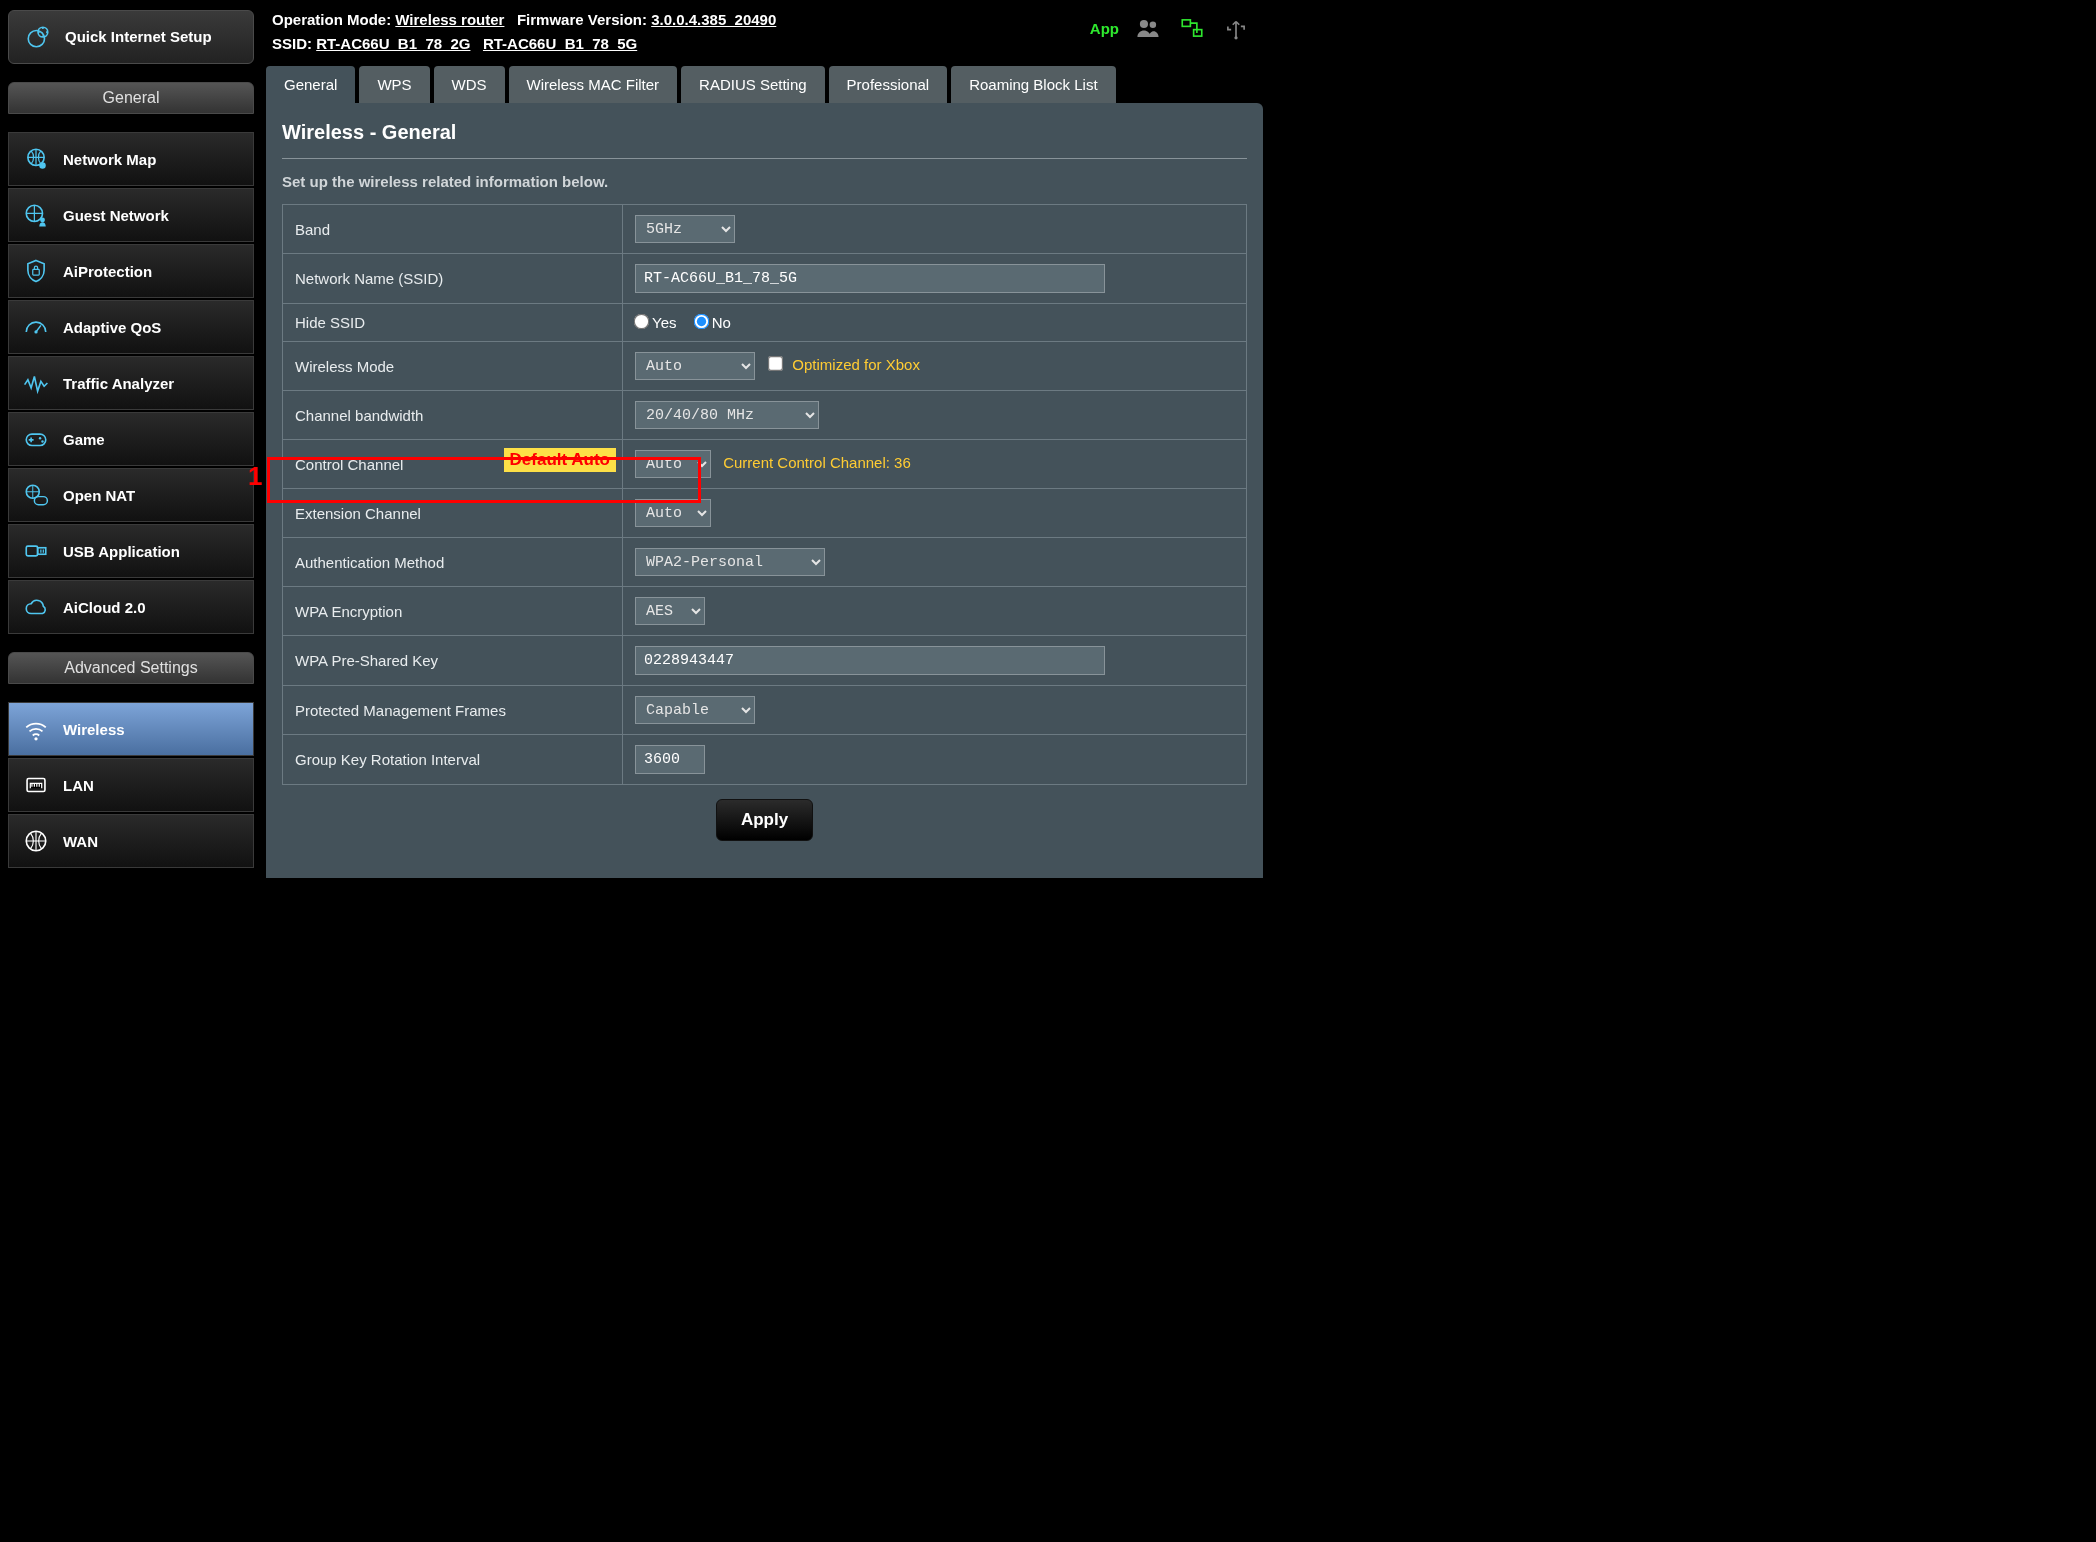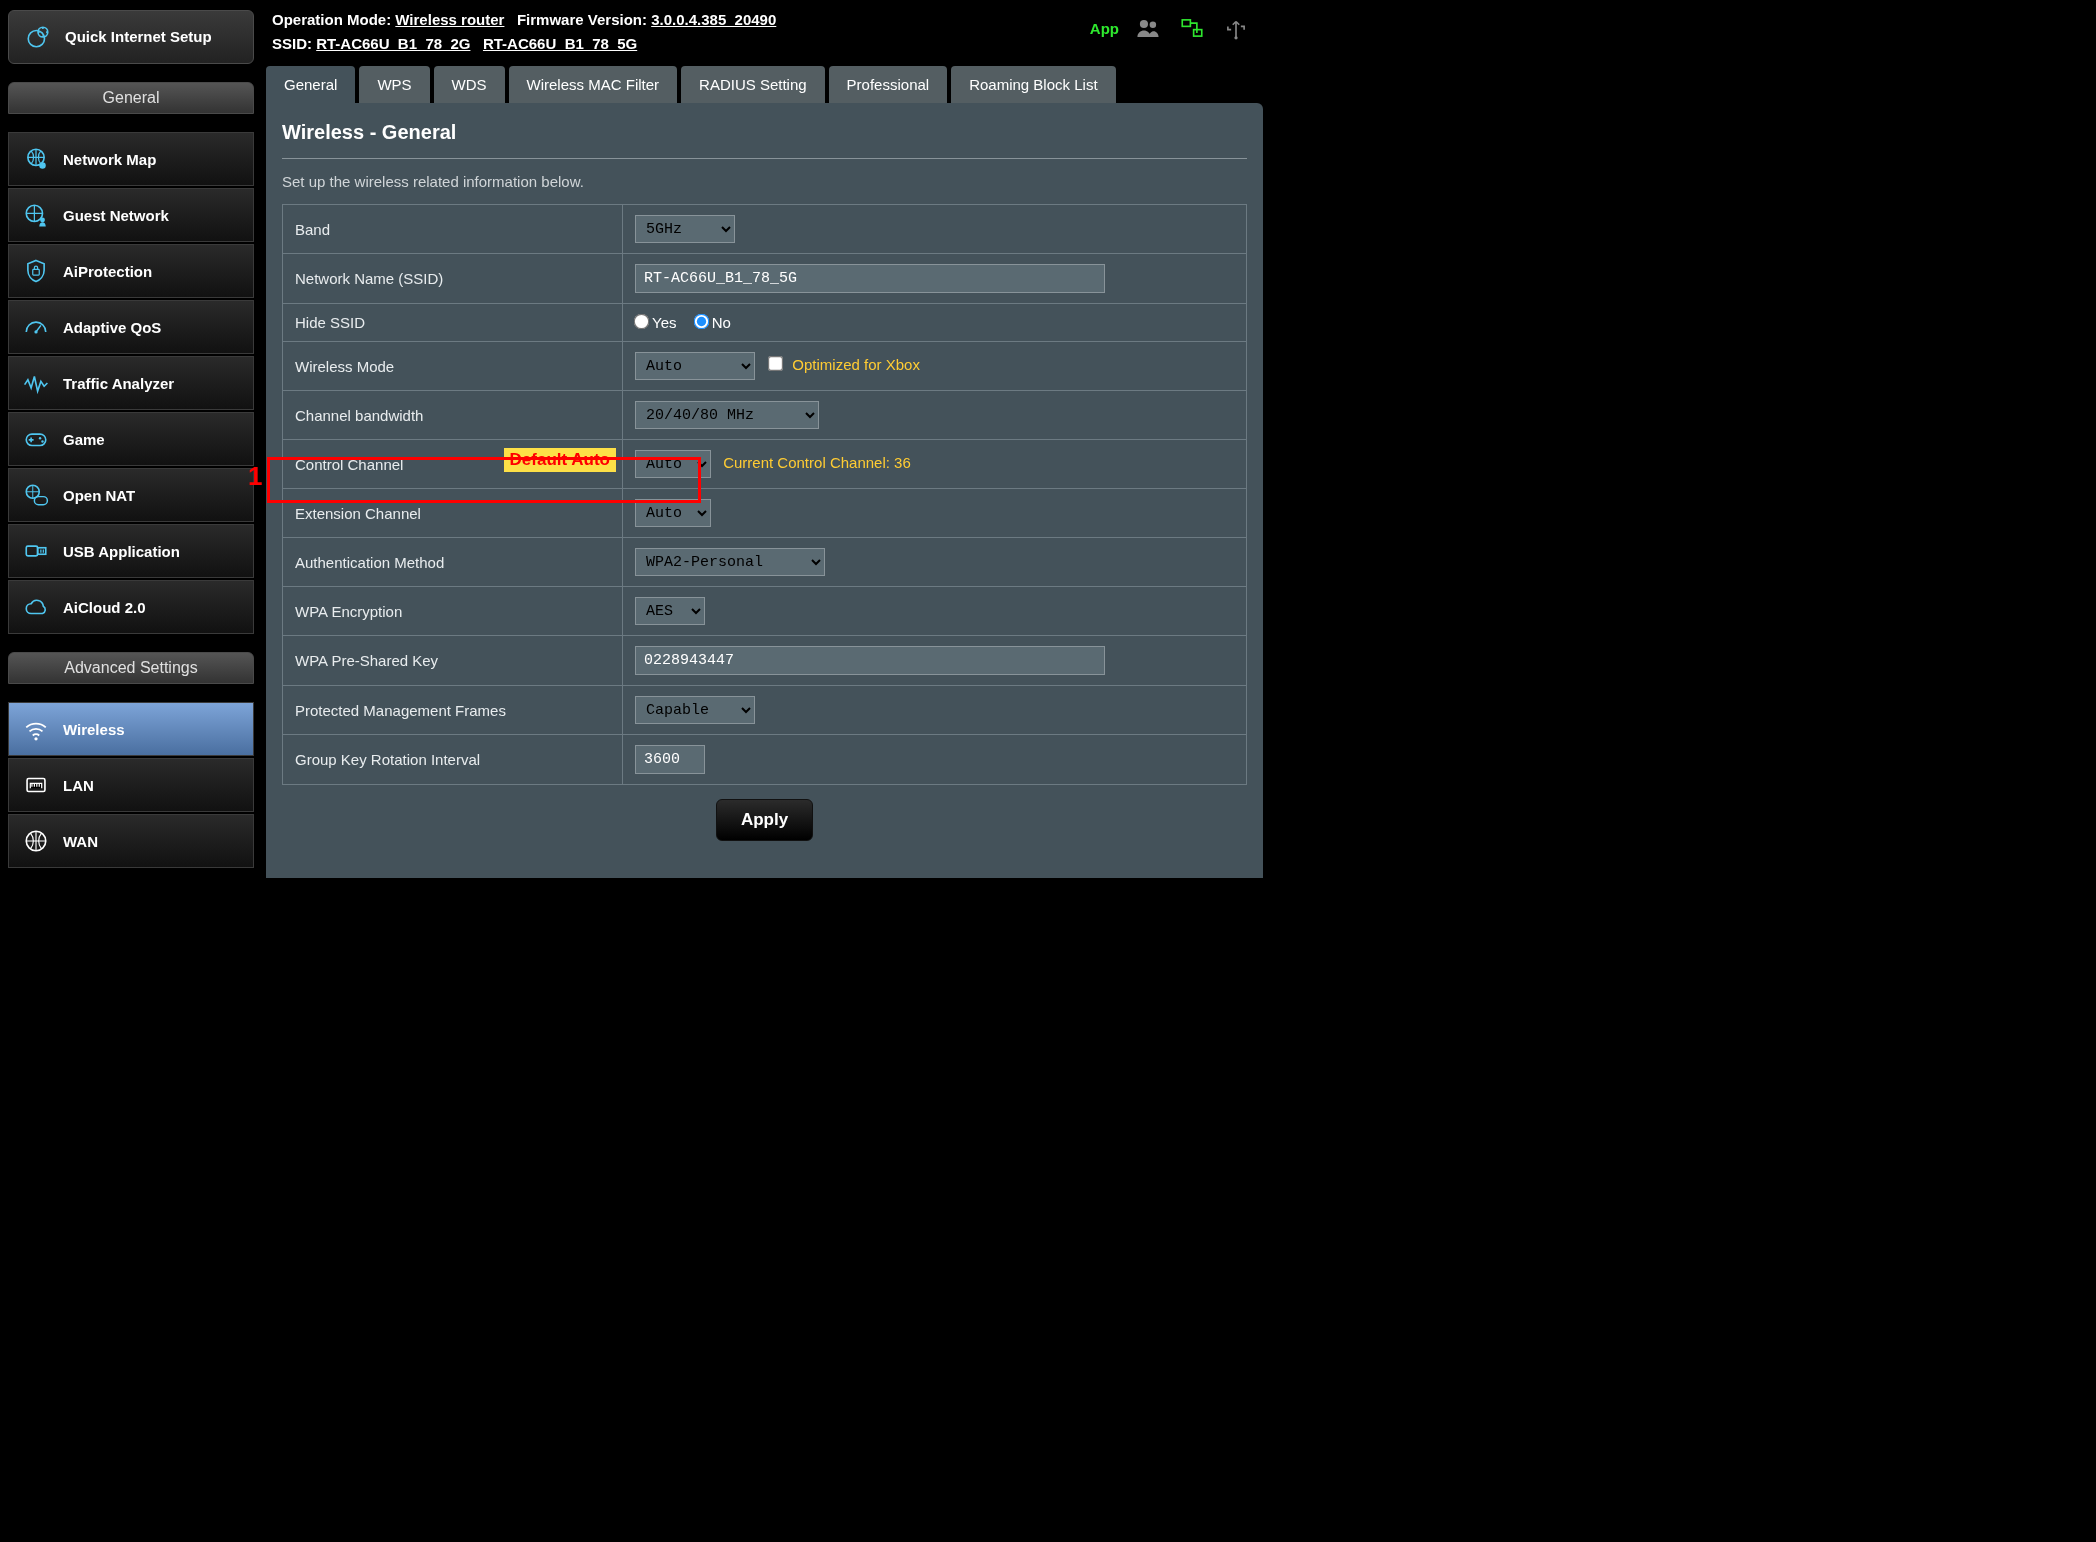--- a/index.html
+++ b/index.html
@@ -99,35 +99,35 @@
   
   .panel {
     background: #44525a;
     margin: 0 4px 0 4px;
     padding: 18px 16px 16px 16px;
     border-radius: 0 6px 0 0;
     flex:1;
   }
   .panel-title { font-size: 20px; font-weight: bold; color: #fff; }
   .panel-sep { border: none; border-top: 1px solid #889399; margin: 14px 0 14px 0; }
-  .panel-desc { color: #d0d5d8; margin-bottom: 14px; }
+  .panel-desc { color: #d0d5d8; margin-bottom: 14px; font-weight: bold; }
   
   .form-table { width: 100%; border-collapse: collapse; }
   .form-table td {
     border: 1px solid #6c7a82;
     padding: 10px 12px;
     background: #44525a;
     color: #e8ecee;
     vertical-align: middle;
   }
   .form-table td.k { width: 340px; }
   .sel {
     background: #5a6a72;
     border: 1px solid #889399;
-    color: #000000;
+    color: #e5e5e5;
     padding: 4px 6px;
     font-family: "Courier New", monospace;
     font-size: 15px;
     height: 28px;
   }
   .txt {
     background: #5a6a72;
     border: 1px solid #889399;
     color: #fff;
     padding: 5px 8px;

